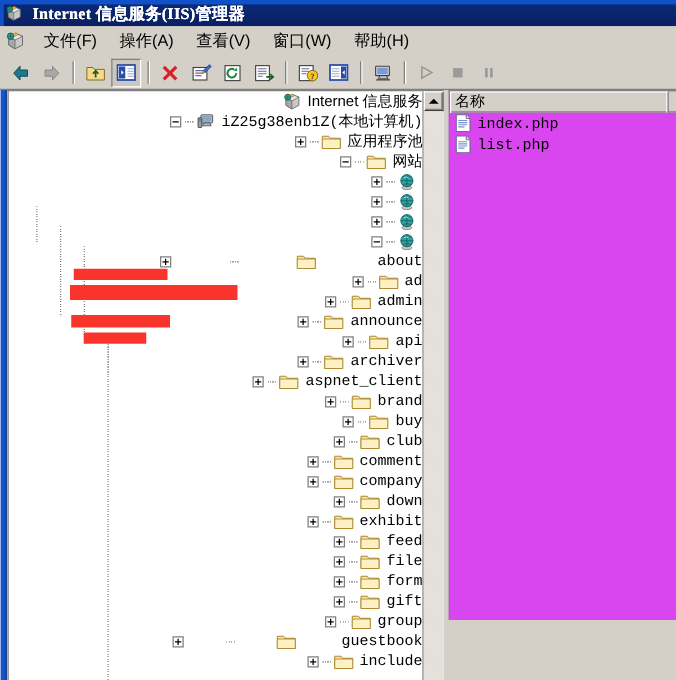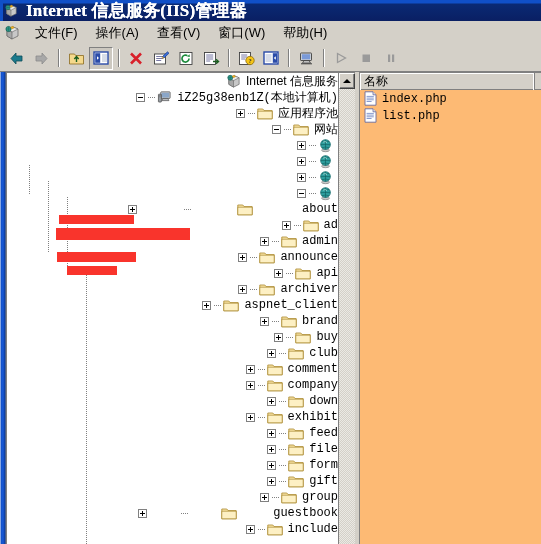--- a/index.html
+++ b/index.html
@@ -26,21 +26,21 @@
     background: #0a246a;
     background: linear-gradient(to bottom, #1050c8 0px, #1050c8 3px, #0a2a74 4px, #0a1f63 21px);
     display: flex; align-items: center;
     padding-left: 4px;
     overflow: hidden;
   }
   .title-text {
     color: #ffffff;
     font-family: "Liberation Serif", serif;
     font-weight: bold;
-    font-size: 17px;
+    font-size: 13px;
     letter-spacing: 0.2px;
     white-space: nowrap;
     margin-left: 4px;
     text-shadow: 0 0 0 #fff;
   }
   .titlebar-left-strip {
     position: absolute; left: 0; top: 0;
     width: 3px; height: 21px;
     background: #1050c8;
   }
@@ -213,22 +213,22 @@
   
   .splitter {
     width: 4px; height: 472px;
     background: #d4d0c8;
     flex: 0 0 4px;
   }
 
   
   .list-pane {
     position: relative;
-    width: 181px; height: 472px;
-    background: #fdba74;
+    width: 181px; height: 424px;
+    background: #d946ef;
     border-top: 1px solid #808080;
     border-left: 1px solid #808080;
     overflow: hidden;
     flex: 1 1 auto;
   }
   .list-header {
     height: 17px;
     background: #d4d0c8;
     border-bottom: 1px solid #808080;
     display: flex;

